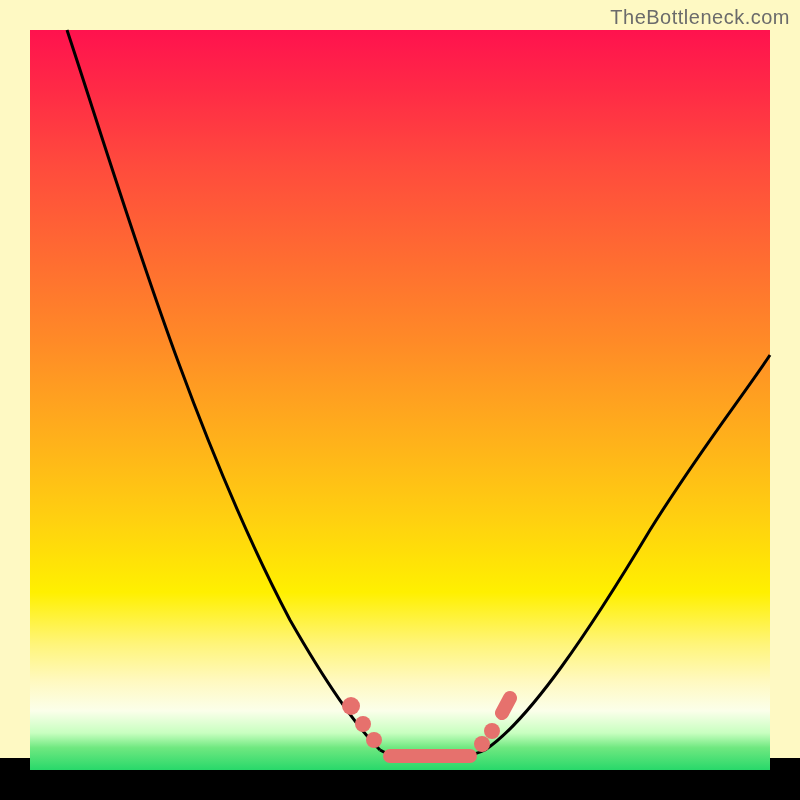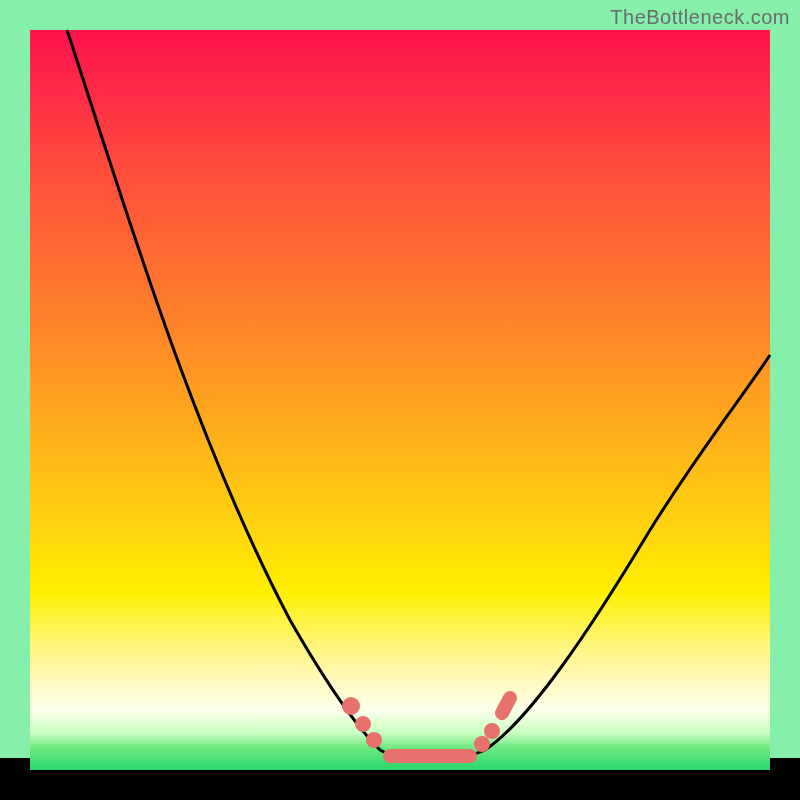--- a/index.html
+++ b/index.html
@@ -8,21 +8,21 @@
     background: #000;
     width: 800px;
     height: 800px;
     overflow: hidden;
     font-family: Arial, Helvetica, sans-serif;
   }
   .frame {
     position: relative;
     width: 800px;
     height: 758px;
-    background: #86efac;
+    background: #fef9c3;
   }
   .plot-area {
     position: absolute;
     left: 30px;
     top: 30px;
     width: 740px;
     height: 740px;
     
     background: linear-gradient(
       to bottom,

